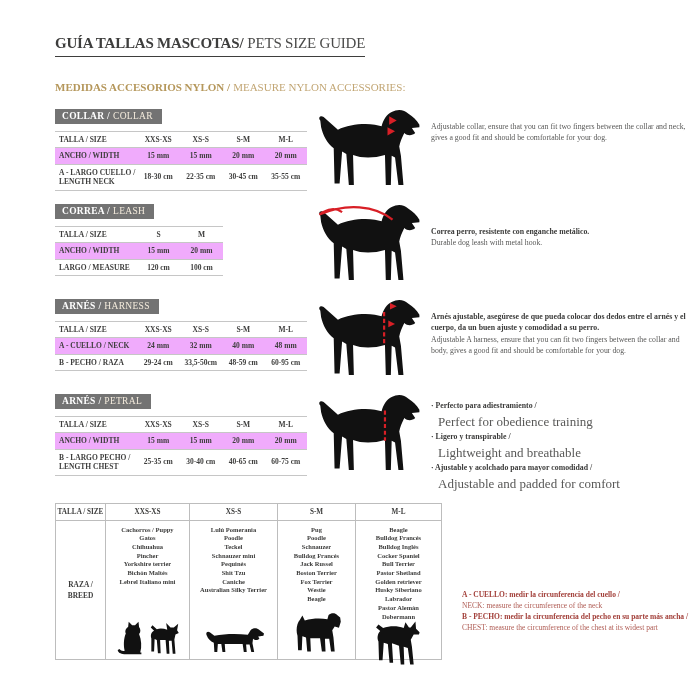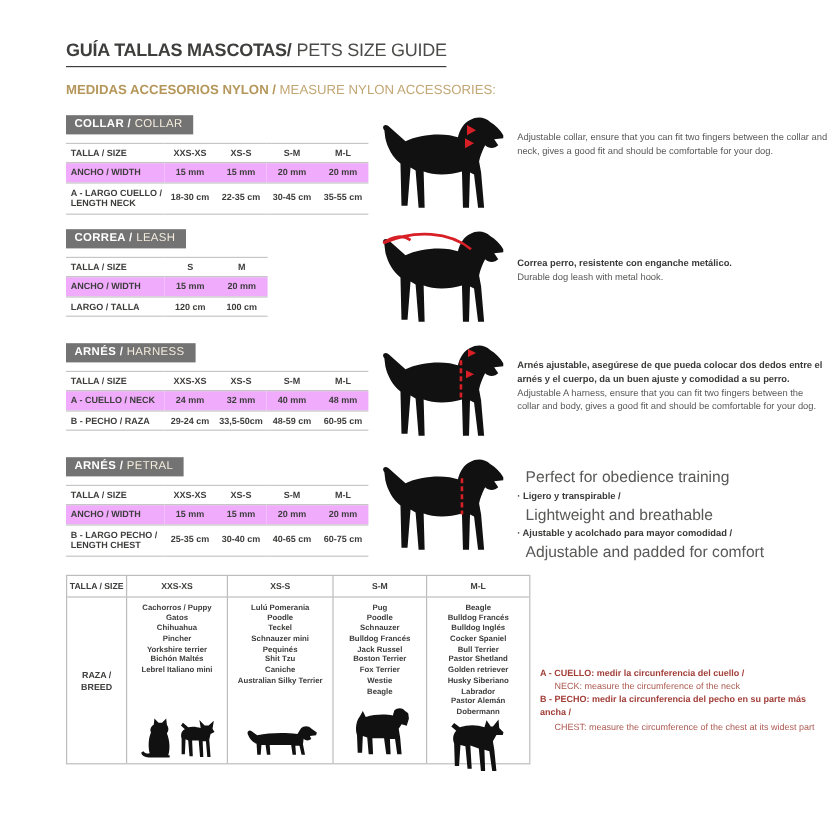--- a/index.html
+++ b/index.html
@@ -1,26 +1,26 @@
 <!DOCTYPE html>
 <html><head>
 <meta charset="utf-8">
 <style>
   html,body{margin:0;padding:0;background:#ffffff;}
   .page{
     position:relative;width:700px;height:700px;background:#fff;
-    font-family:Liberation Sans, sans-serif;
+    font-family:Liberation Serif, serif;
     color:#3c3c3b;box-sizing:border-box;padding:34px 8px 0 55px;overflow:hidden;
   }
   
   .title{font-size:15px;margin:0 0 13px 0;display:inline-block;
     border-bottom:1.5px solid #3e3e3d;padding-bottom:4px;letter-spacing:-0.2px;}
   .t-es{font-weight:700;color:#3e3e3d;}
   .t-en{font-weight:400;color:#4b4b4a;margin-left:4px;}
-  .subtitle{font-size:11px;margin-bottom:12px;}
+  .subtitle{font-size:11px;margin-bottom:12px;margin-top:11px;}
   .s-es{font-weight:700;color:#b5975b;}
   .s-en{font-weight:400;color:#c2a674;margin-left:3px;}
   
   .acc-row{display:flex;align-items:flex-start;margin-bottom:9px;}
   .left-col{width:252px;flex:0 0 252px;}
   .fig-col{width:124px;flex:0 0 124px;text-align:center;padding-top:2px;}
   .desc-col{flex:1;padding-top:16px;padding-right:2px;}
   .badge{display:inline-block;background:#737373;color:#fff;font-size:9.5px;
     padding:2px 9px 3px 7px;margin-bottom:7px;letter-spacing:0.3px;}
   .b-es{font-weight:700;}
@@ -48,21 +48,21 @@
     border-bottom:1px solid #bdbdbd;color:#3d3d3c;}
   .bg-body{height:138px;display:flex;flex-direction:column;align-items:center;
     padding:5px 1px 3px 1px;}
   .raza{justify-content:center;font-size:7.4px;font-weight:700;text-align:center;
     white-space:pre-line;line-height:1.4;}
   .breed-list{font-size:6.5px;font-weight:700;white-space:pre-line;text-align:center;
     line-height:1.34;color:#3d3d3c;}
   .fig-bottom{margin-top:auto;display:flex;align-items:flex-end;justify-content:center;gap:3px;}
   
   .notes{width:245px;margin-left:8px;margin-bottom:26px;font-size:7.5px;line-height:1.5;}
-  .n-es{display:block;font-weight:700;color:#a23f39;}
+  .n-es{display:block;font-weight:700;color:#a23f39;margin-left:12px;}
   .n-en{display:block;color:#ae5a52;padding-left:12px;}
   svg{display:block;margin:0 auto;}
   .dog-black{fill:#111111;}
   .red{fill:#d81f26;}
   .red-stroke{stroke:#d81f26;fill:none;}
 </style>
 </head>
 <body>
 
 <div class="page">
@@ -135,21 +135,21 @@
           <td class="lbl">TALLA / SIZE</td>
           <td>S</td>
           <td>M</td>
         </tr>
         <tr class="gray">
           <td class="lbl">ANCHO / WIDTH</td>
           <td>15 mm</td>
           <td>20 mm</td>
         </tr>
         <tr>
-          <td class="lbl">LARGO / TALLA</td>
+          <td class="lbl">LARGO / MEASURE</td>
           <td>120 cm</td>
           <td>100 cm</td>
         </tr>
       </tbody>
         </table>
     </div>
     <div class="fig-col">
       <svg width="110" height="84" viewBox="0 0 130 100">
         <path class="dog-black" d="M7,16 C4,13 7,9 11,12 L28,27 C40,21 58,19 72,21 L80,23 C82,15 86,9 92,6 C99,2 107,3 112,8 C117,11 122,16 125,21 L125,24 L116,25 L120,31 C117,34 111,35 107,31 C104,37 102,42 101,47 L103,58 L106,93 L100,93 L96,60 L92,58 L91,93 L85,93 L84,57 C71,61 56,61 46,57 L47,93 L41,93 L38,56 L33,53 L30,91 L24,91 L23,49 C15,43 10,33 8,24 Z"></path>
         <path class="red-stroke" stroke-width="2.6" d="M93,21 C72,4 38,1 6,15 C16,7 26,7 33,12"></path>
@@ -250,20 +250,21 @@
         </table>
     </div>
     <div class="fig-col">
       <svg width="110" height="84" viewBox="0 0 130 100">
         <path class="dog-black" d="M7,16 C4,13 7,9 11,12 L28,27 C40,21 58,19 72,21 L80,23 C82,15 86,9 92,6 C99,2 107,3 112,8 C117,11 122,16 125,21 L125,24 L116,25 L120,31 C117,34 111,35 107,31 C104,37 102,42 101,47 L103,58 L106,93 L100,93 L96,60 L92,58 L91,93 L85,93 L84,57 C71,61 56,61 46,57 L47,93 L41,93 L38,56 L33,53 L30,91 L24,91 L23,49 C15,43 10,33 8,24 Z"></path>
         <line class="red-stroke" x1="84" y1="22" x2="84" y2="58" stroke-width="2.6" stroke-dasharray="5,3"></line>
       </svg>
     </div>
     <div class="desc-col bullets" style="padding-top:10px;">
       <div class="bullet">
+        <span class="es">· Perfecto para adiestramiento /</span>
         <span class="en">Perfect for obedience training</span>
       </div>
       <div class="bullet">
         <span class="es">· Ligero y transpirable /</span>
         <span class="en">Lightweight and breathable</span>
       </div>
       <div class="bullet">
         <span class="es">· Ajustable y acolchado para mayor comodidad /</span>
         <span class="en">Adjustable and padded for comfort</span>
       </div>

